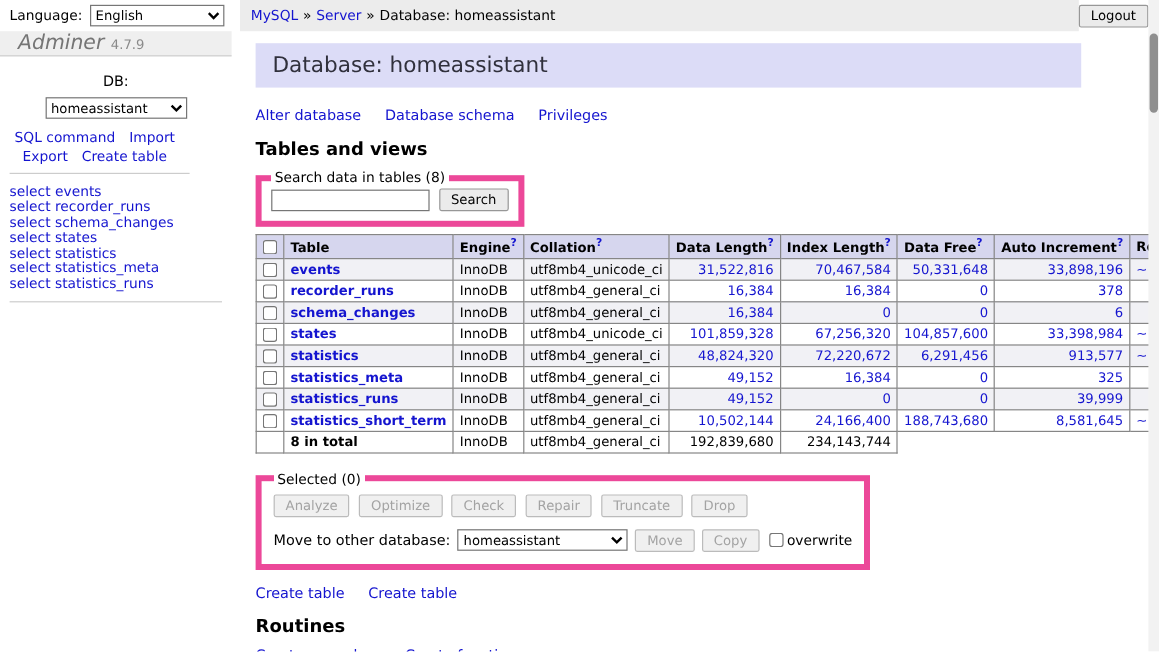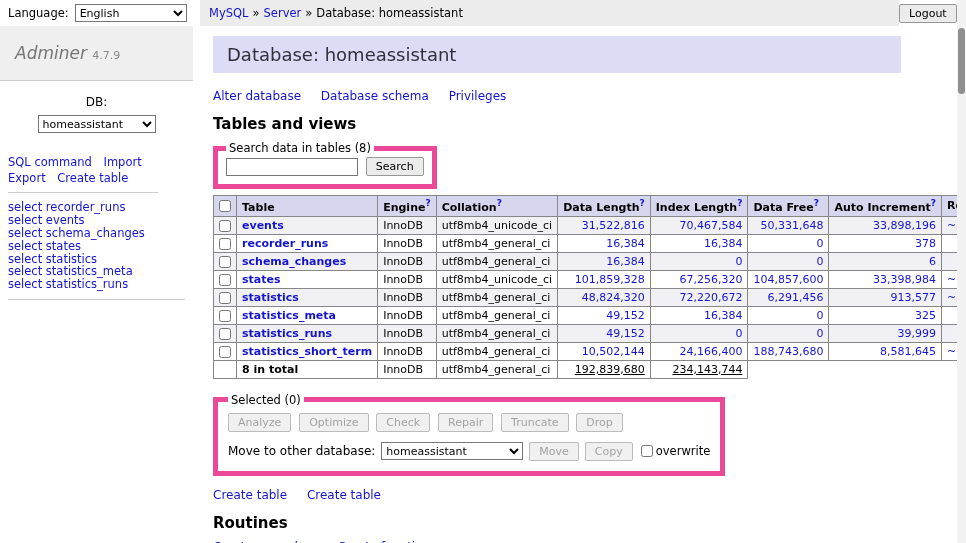--- a/index.html
+++ b/index.html
@@ -27,29 +27,29 @@
   .lang-bar {
     position: absolute; left: 0; top: 0; width: 200px; height: 26px;
     padding: 4px 8px; display: flex; align-items: center; gap: 6px; font-size: 11.5px;
   }
   .lang-bar select { width: 112px; }
 
   
   .sidebar { position: absolute; left: 0; top: 26px; width: 193px; bottom: 0; background: #fff; }
   .sidebar h1 {
     margin: 0; background: #efefef; border-bottom: 1px solid #cfcfcf;
-    padding: 17px 15px; font-size: 17px; font-weight: normal;
+    padding: 0 15px; font-size: 17px; font-weight: normal;
   }
   .logo-name { font-style: italic; color: #757575; }
   .logo-ver { font-size: 11px; color: #8a8a8a; }
   .db-row { margin: 14px 8px 0; display: flex; align-items: center; gap: 6px; font-size: 12px; flex-direction: column; }
   .db-row select { width: 118px; }
   .nav-links {
-    margin: 22px 8px 0; width: 150px; padding-bottom: 6px;
-    border-bottom: 1px solid #ccc; line-height: 1.35; font-size: 11.5px;
+    margin: 8px 8px 0; width: 150px; padding-bottom: 6px;
+    border-bottom: 1px solid #ccc; line-height: 1.35; font-size: 11.5px; text-align: center;
   }
   .nav-links a { margin-right: 8px; white-space: nowrap; }
   .table-list {
     list-style: none; margin: 8px 8px 0; padding: 0 0 8px;
     border-bottom: 1px solid #ccc; font-size: 11.5px; line-height: 1.12;
   }
 
   
   .content { position: absolute; left: 200px; top: 0; right: 9px; bottom: 0; }
   .topbar { display: flex; align-items: flex-start; }
@@ -77,21 +77,21 @@
   table { border-collapse: collapse; margin: 6px 0 14px; font-size: 11px; }
   th, td { border: 1px solid #868686; padding: 2px 5px; white-space: nowrap; height: 13px; }
   thead th { background: #d6d6ee; text-align: left; font-weight: bold; }
   thead sup { font-size: 9px; color: #1414cf; }
   .check { text-align: center; width: 18px; }
   tbody th.tname { text-align: left; background: transparent; }
   tbody th.tname a { font-weight: bold; }
   tr.odd { background: #f1f1f5; }
   td.num { text-align: right; }
   tfoot th.tl { text-align: left; background: transparent; }
-  tfoot td.num { color: #000; text-decoration: underline; }
+  tfoot td.num { color: #000; }
   .col-table { min-width: 112px; }
 
   .sel-fs { padding: 2px 10px 10px; margin-bottom: 12px; min-width: 388px; }
   .btn-row { margin: 4px 0 10px; }
   .btn-row button { margin-right: 4px; }
   .move-row { display: flex; align-items: center; gap: 6px; font-size: 12px; }
   .move-row select { width: 142px; }
   .ovw { display: flex; align-items: center; gap: 3px; font-size: 11.5px; margin-left: 2px; }
 
   
@@ -121,26 +121,26 @@
   </div>
   <p class="nav-links">
     <a>SQL command</a>
     <a>Import</a>
     <a>Export</a>
     <a>Create table</a>
   </p>
   <ul class="table-list">
   <li>
     <a>select</a>
+    <a>events</a>
+  </li>
+
+  <li>
+    <a>select</a>
     <a>recorder_runs</a>
-  </li>
-
-  <li>
-    <a>select</a>
-    <a>events</a>
   </li>
 
   <li>
     <a>select</a>
     <a>schema_changes</a>
   </li>
 
   <li>
     <a>select</a>
     <a>states</a>

